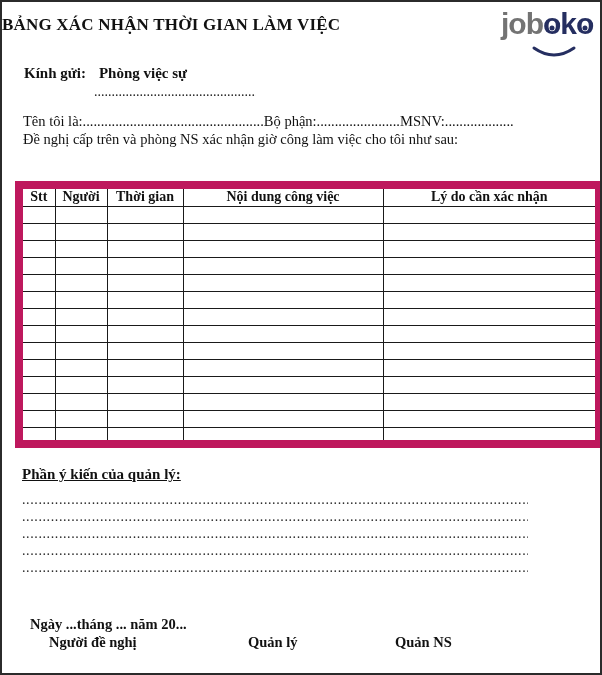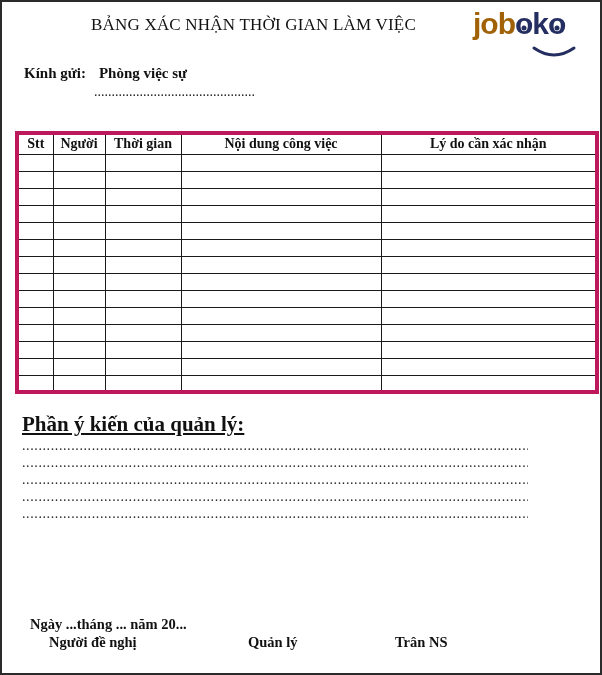--- a/index.html
+++ b/index.html
@@ -4,29 +4,29 @@
 <style>
   * { margin:0; padding:0; box-sizing:border-box; }
   body { background:#e8e8e8; font-family:"Liberation Serif", serif; }
   .page {
     position:relative; width:602px; height:675px; margin:0 auto;
     background:#ffffff; border:2px solid #2b2b2b; color:#111; overflow:hidden;
   }
   
   .header { position:relative; padding-top:13px; }
   .title {
-    width:100%; padding-right:95px; text-align:center;
-    font-weight:normal; font-size:17px; letter-spacing:.2px; white-space:nowrap;
+    width:100%; padding-right:95px; text-align:left;
+    font-weight:bold; font-size:17px; letter-spacing:.2px; white-space:nowrap;
   }
   .logo {
     position:absolute; top:7px; right:23px; width:104px; height:44px;
     font-family:"Liberation Sans", sans-serif; font-weight:bold; font-size:30px;
     letter-spacing:-1px; line-height:30px; white-space:nowrap;
   }
-  .logo .green { color:#a16207; }
+  .logo .green { color:#737373;margin-left:28px; }
   .logo .navy  { color:#252e60; }
   .logo .oo { position:relative; display:inline-block; }
   .logo .oo::after {
     content:""; position:absolute; left:50%; top:63%; width:5px; height:5px;
     transform:translate(-50%,-50%); border-radius:50%; background:#252e60;
   }
   .logo svg { position:absolute; right:0px; bottom:-7px; }
   
   .greeting { margin:30px 0 0 22px; font-size:15px; }
   .greeting-line1 { font-weight:bold; }
@@ -35,32 +35,32 @@
     margin:4px 0 0 70px; width:162px; height:13px; overflow:hidden;
     white-space:nowrap; font-size:14px; color:#222; line-height:11px;
   }
   
   .info { margin:14px 0 0 21px; font-size:14.5px; width:565px; }
   .info-line1 { white-space:nowrap; overflow:hidden; height:18px; }
   .info-line2 { height:18px; }
   
   table.worklog {
     margin:32px 8px 0 13px; width:580px; border-collapse:collapse;
-    border:4px solid #be185d; table-layout:fixed;
+    border:8px solid #be185d; table-layout:fixed;
   }
   table.worklog th, table.worklog td { border:1px solid #1a1a1a; }
   table.worklog th {
     font-size:14px; font-weight:bold; height:21px; padding:0 2px;
     text-align:center; white-space:nowrap; overflow:hidden;
   }
   table.worklog td { height:17px; padding:0; }
   
   .thanks { margin:17px 0 0 20px; font-size:14.5px; height:18px; }
   .manager-heading {
-    margin:18px 0 0 20px; font-size:21px; font-weight:bold;
+    margin:18px 0 0 20px; font-size:15px; font-weight:bold;
     text-decoration:underline; height:19px;
   }
   .dotlines { margin:7px 0 0 20px; }
   .dotline {
     width:506px; height:17px; overflow:hidden; white-space:nowrap;
     font-size:14px; letter-spacing:.6px; color:#2c2c2c; line-height:15px;
   }
   
   .signature { position:absolute; left:0; top:614px; width:602px; font-weight:bold; font-size:14.5px; }
   .sig-date { margin-left:28px; height:18px; }
@@ -85,20 +85,24 @@
   </div>
 
   <div class="greeting">
     <div class="greeting-line1">
       <span>Kính gửi:</span><span class="greeting-value">Phòng việc sự</span>
     </div>
     <div class="greeting-dots">...............................................</div>
   </div>
 
   <div class="info">
+    <div class="info-line1">
+      <span>Tên tôi là:</span><span>..................................................</span><span>Bộ phận:</span><span>.......................</span><span>MSNV:</span><span>...................</span>
+    </div>
+    <div class="info-line2">Đề nghị cấp trên và phòng NS xác nhận giờ công làm việc cho tôi như sau:</div>
   </div>
 
   <table class="worklog">
     <colgroup>
       <col style="width:36px">
         <col style="width:52px">
         <col style="width:76px">
         <col style="width:200px">
         <col style="width:216px">
     </colgroup>
@@ -222,17 +226,17 @@
     <div class="dotline">..........................................................................................................................................</div>
     <div class="dotline">..........................................................................................................................................</div>
     <div class="dotline">..........................................................................................................................................</div>
   </div>
 
   <div class="signature">
     <div class="sig-date">Ngày ...tháng ... năm 20...</div>
     <div class="sig-row">
       <span class="sig-requester">Người đề nghị</span>
       <span class="sig-manager">Quản lý</span>
-      <span class="sig-hr">Trân NS</span>
+      <span class="sig-hr">Quản NS</span>
     </div>
   </div>
 
 </div>
 
 </body></html>

